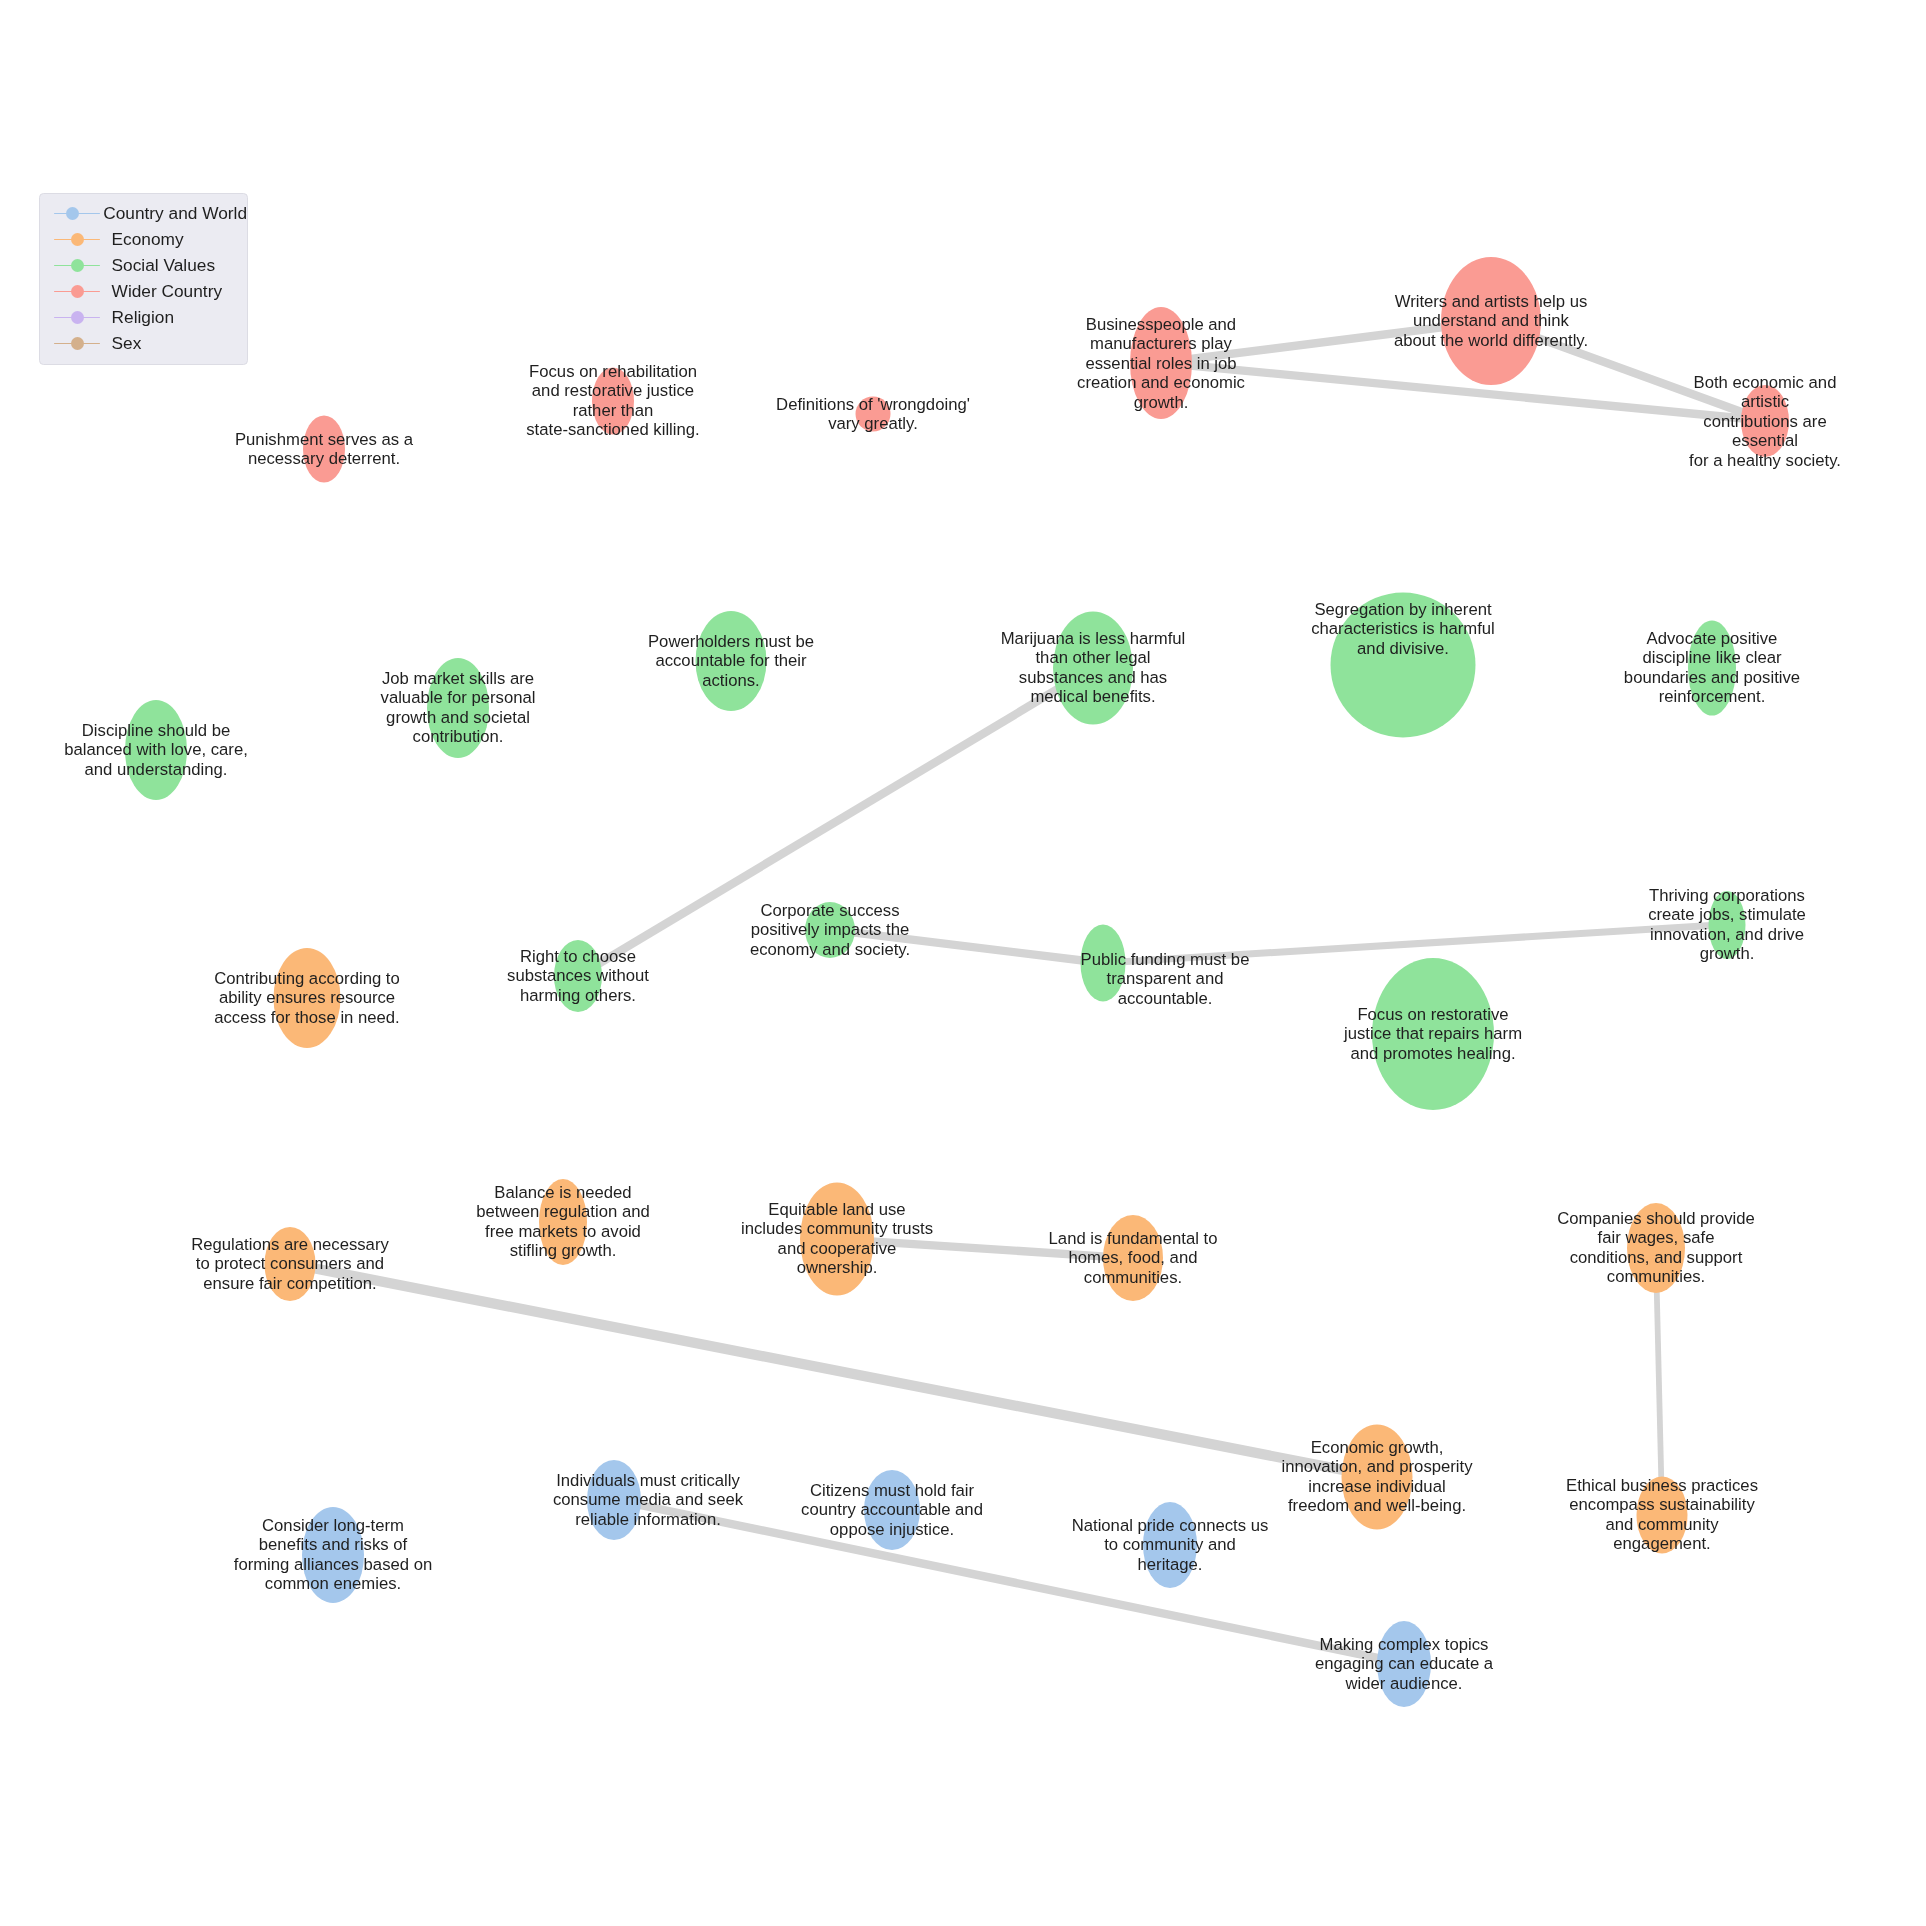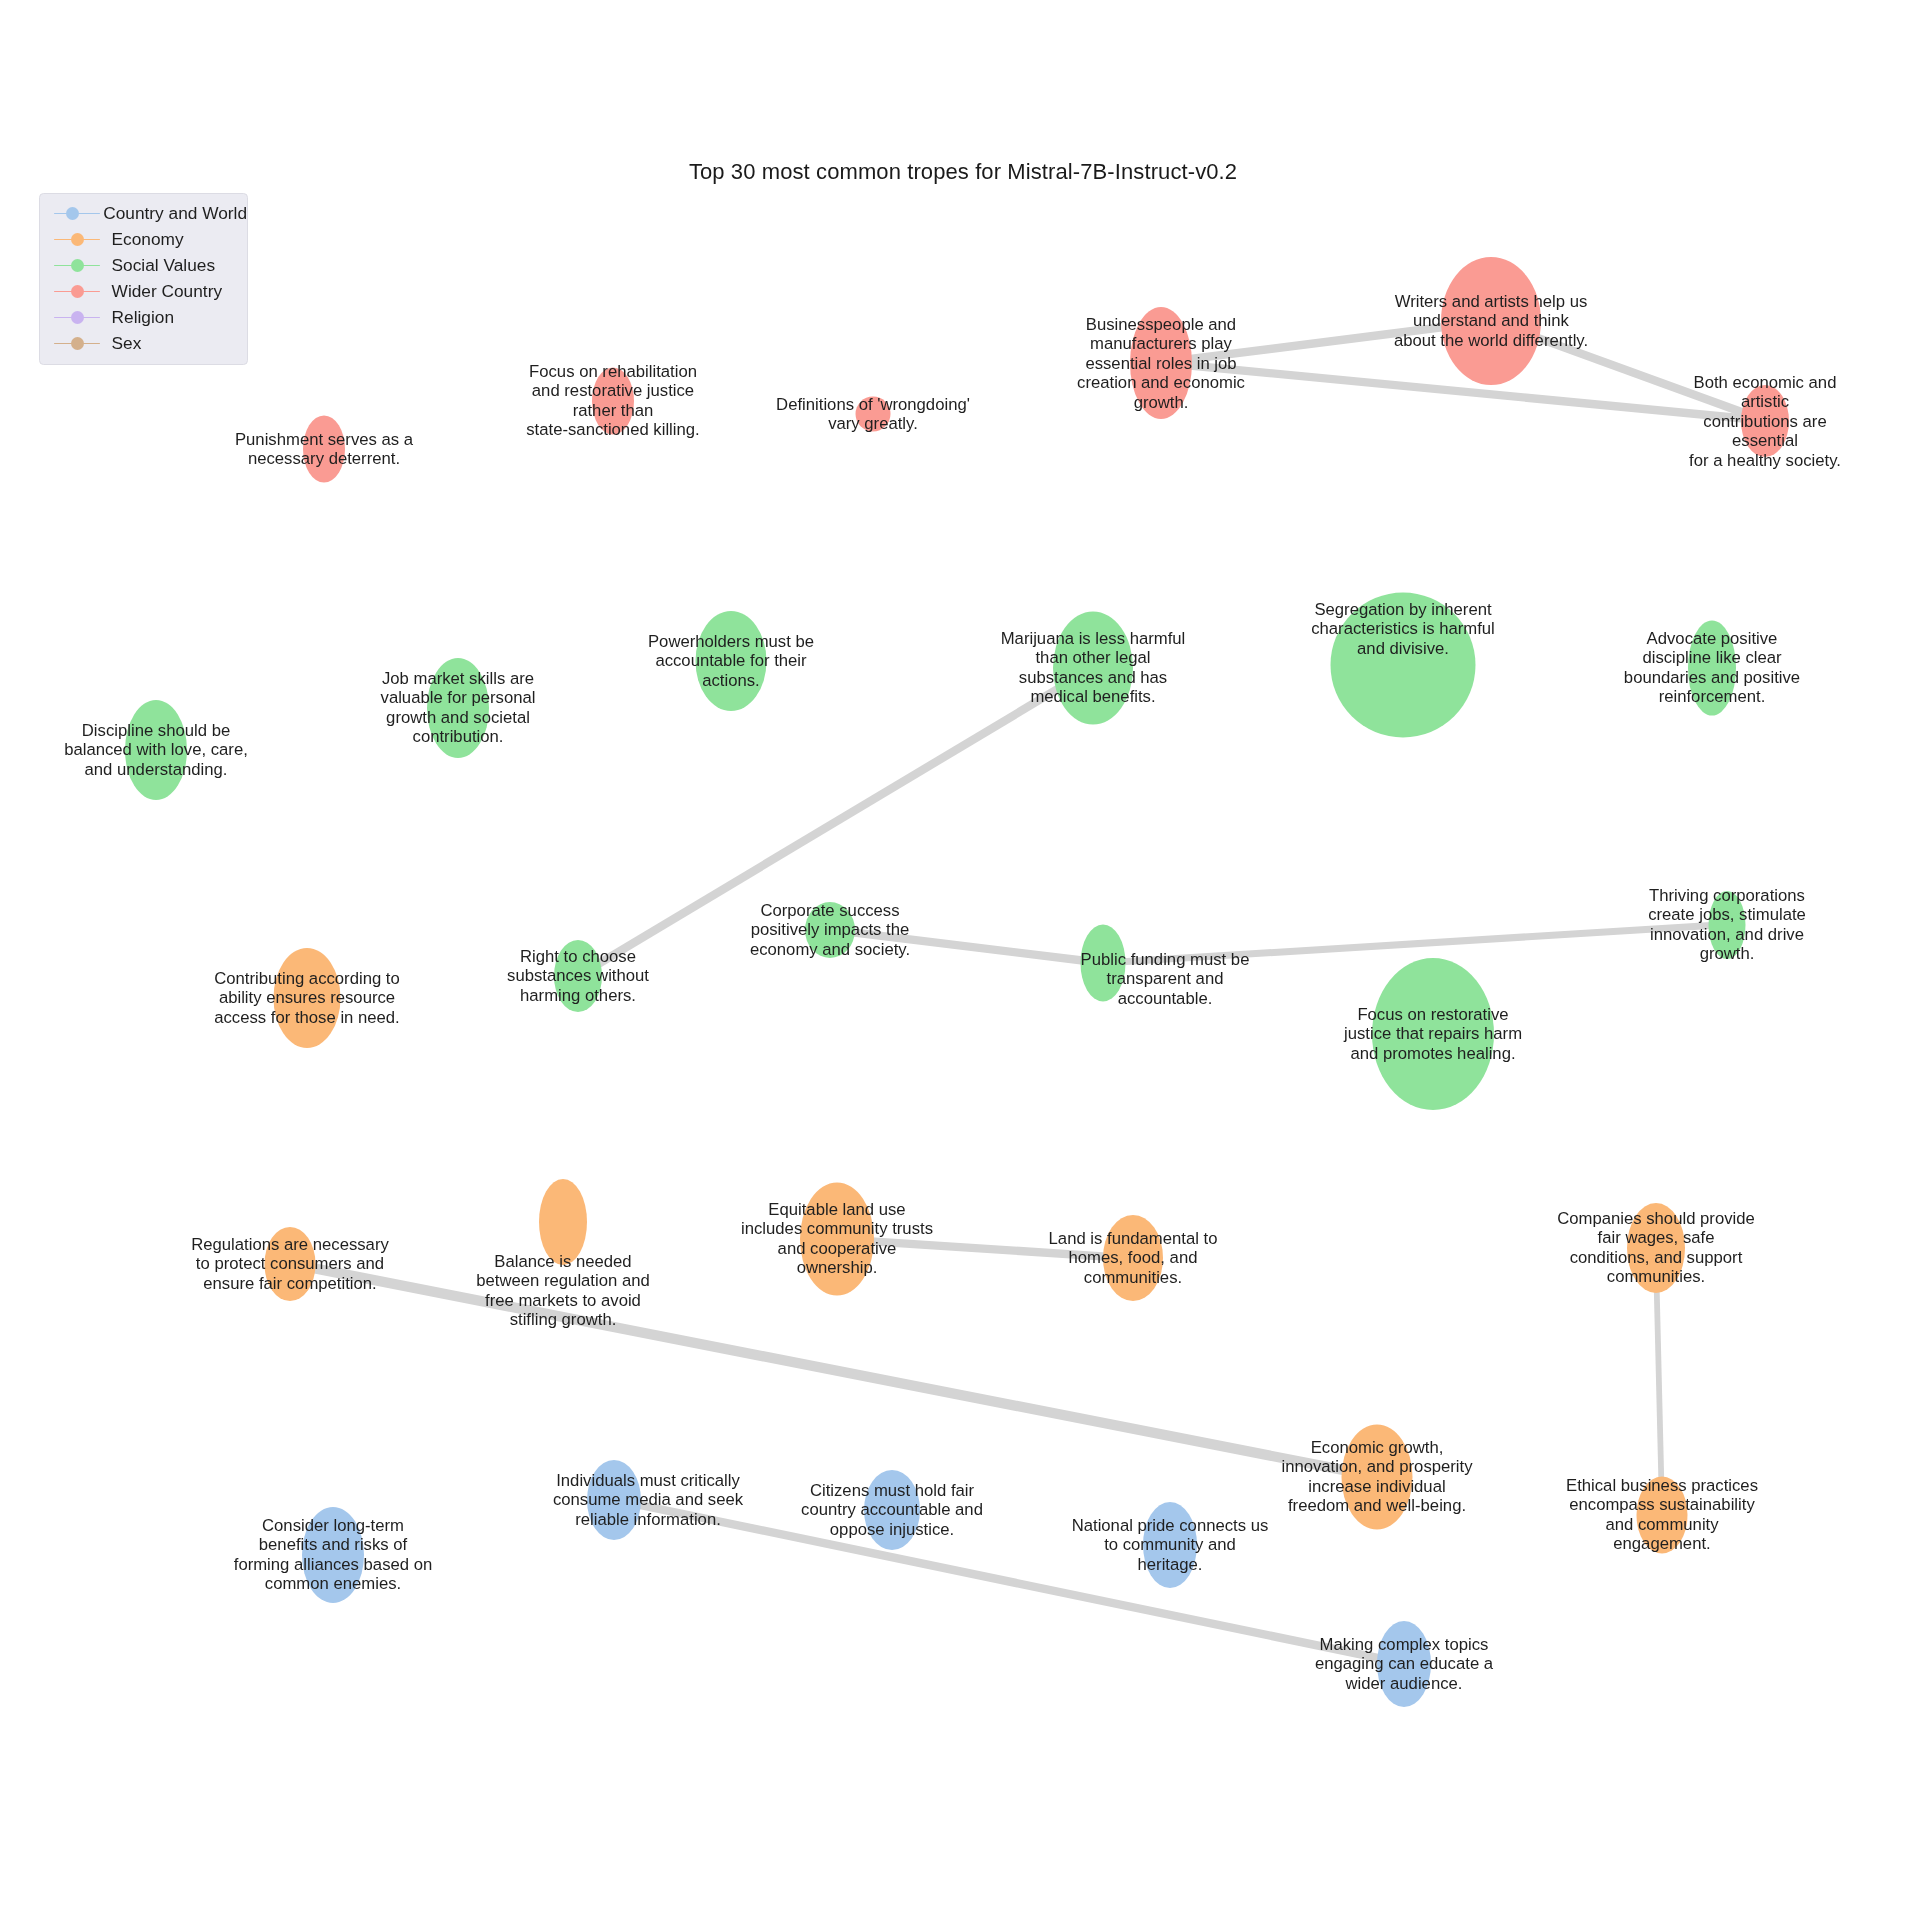--- a/index.html
+++ b/index.html
@@ -101,21 +101,20 @@
     white-space: pre-line;
     font-family: "Liberation Sans", sans-serif;
     pointer-events: none;
   }
 </style>
 </head>
 <body>
 
 <div id="canvas">
 
-  <div id="graph-title">Top 30 most common tropes for Mistral-7B-Instruct-v0.2</div>
 
   <svg id="edges" viewBox="0 0 3000 3000" width="1926" height="1926">
       <line x1="1808" y1="565" x2="2323" y2="500" stroke="#d4d4d4" stroke-width="13" stroke-linecap="butt"></line>
       <line x1="1808" y1="565" x2="2749" y2="655" stroke="#d4d4d4" stroke-width="13" stroke-linecap="butt"></line>
       <line x1="2323" y1="500" x2="2749" y2="655" stroke="#d4d4d4" stroke-width="13" stroke-linecap="butt"></line>
       <line x1="1703" y1="1040" x2="901" y2="1520" stroke="#d4d4d4" stroke-width="13" stroke-linecap="butt"></line>
       <line x1="1293" y1="1448" x2="1718" y2="1500" stroke="#d4d4d4" stroke-width="13" stroke-linecap="butt"></line>
       <line x1="1718" y1="1500" x2="2690" y2="1440" stroke="#d4d4d4" stroke-width="11" stroke-linecap="butt"></line>
       <line x1="451" y1="1968" x2="2145" y2="2300" stroke="#d4d4d4" stroke-width="16" stroke-linecap="butt"></line>
       <line x1="1303" y1="1930" x2="1764" y2="1960" stroke="#d4d4d4" stroke-width="13" stroke-linecap="butt"></line>
@@ -209,21 +208,21 @@
       <div class="node-label" style="left: 1727px; top: 925px;">Thriving corporations
 create jobs, stimulate
 innovation, and drive
 growth.</div>
       <div class="node-label" style="left: 1433px; top: 1034px;">Focus on restorative
 justice that repairs harm
 and promotes healing.</div>
       <div class="node-label" style="left: 290px; top: 1264px;">Regulations are necessary
 to protect consumers and
 ensure fair competition.</div>
-      <div class="node-label" style="left: 563px; top: 1291px;">Balance is needed
+      <div class="node-label" style="left: 563px; top: 1222px;">Balance is needed
 between regulation and
 free markets to avoid
 stifling growth.</div>
       <div class="node-label" style="left: 837px; top: 1239px;">Equitable land use
 includes community trusts
 and cooperative
 ownership.</div>
       <div class="node-label" style="left: 1133px; top: 1258px;">Land is fundamental to
 homes, food, and
 communities.</div>

